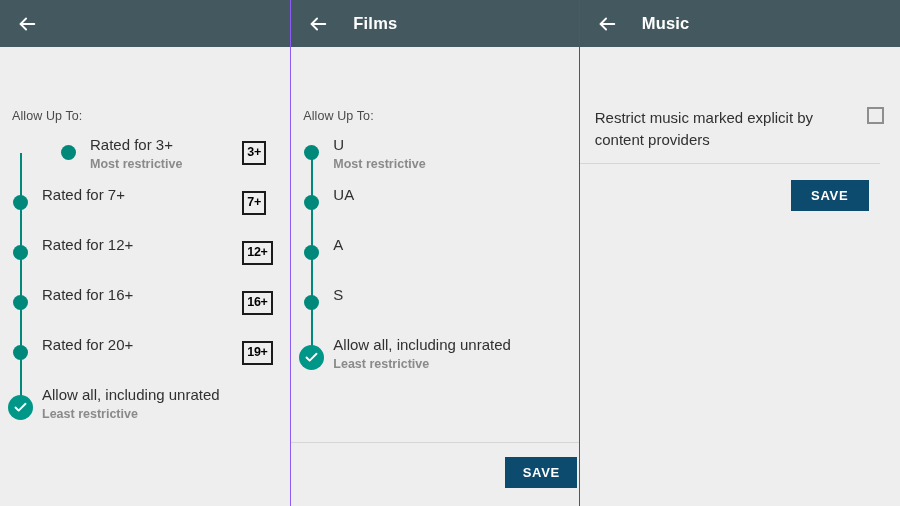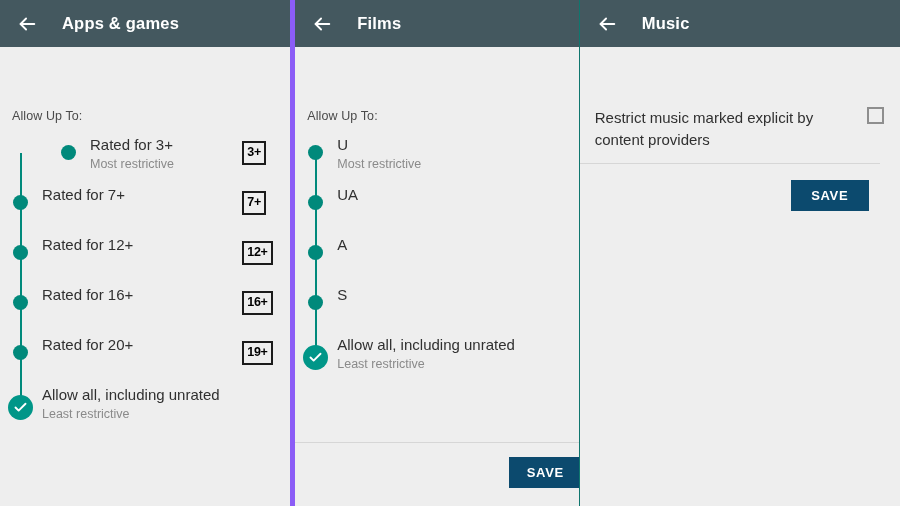--- a/index.html
+++ b/index.html
@@ -23,21 +23,21 @@
 
   
   .column {
     position: relative;
     height: 506px;
     background: #eeeeee;
     box-sizing: border-box;
     overflow: hidden;
   }
   .col-apps  { width: 300px; }
-  .col-films { width: 298px; border-left: 5px solid #8b5cf6; }
+  .col-films { width: 298px; border-left: 1px solid #8b5cf6; }
   .col-music { width: 332px; border-left: 1px solid #0f766e; }
 
   
   .appbar {
     height: 47px;
     background: #44585f;
     display: flex;
     align-items: center;
     box-sizing: border-box;
     padding-left: 14px;
@@ -127,20 +127,21 @@
   .rating-title {
     font-size: 15px;
     color: #303030;
     line-height: 20px;
   }
   .rating-sub {
     font-size: 12.5px;
     color: #8a8a8a;
     line-height: 17px;
     margin-top: 1px;
+    font-weight: bold;
   }
 
   .badge-cell {
     flex: 0 0 48px;
     width: 48px;
     display: flex;
     align-items: flex-start;
     justify-content: flex-start;
     padding-top: 6px;
   }
@@ -209,21 +210,20 @@
 <div class="screen">
 
   <div class="column col-apps">
     <div class="appbar">
       <span class="back-icon">
         <svg width="22" height="22" viewBox="0 0 24 24" fill="none" stroke="#ffffff" stroke-width="2" stroke-linecap="round" stroke-linejoin="round">
           <line x1="20" y1="12" x2="5" y2="12"></line>
           <polyline points="11,18 5,12 11,6"></polyline>
         </svg>
       </span>
-      <span class="appbar-title">Apps &amp; games</span>
     </div>
 
     <div class="col-body">
       <div class="allow-label">Allow Up To:</div>
 
       <div class="rating-list" id="apps-list">
         <div class="track" style="top: 17.5px; height: 255px;"></div>
       <div class="rating-row" style="min-height: 50px; padding-left: 48px;">
             <div class="dot-cell">
               <span class="dot"></span>

